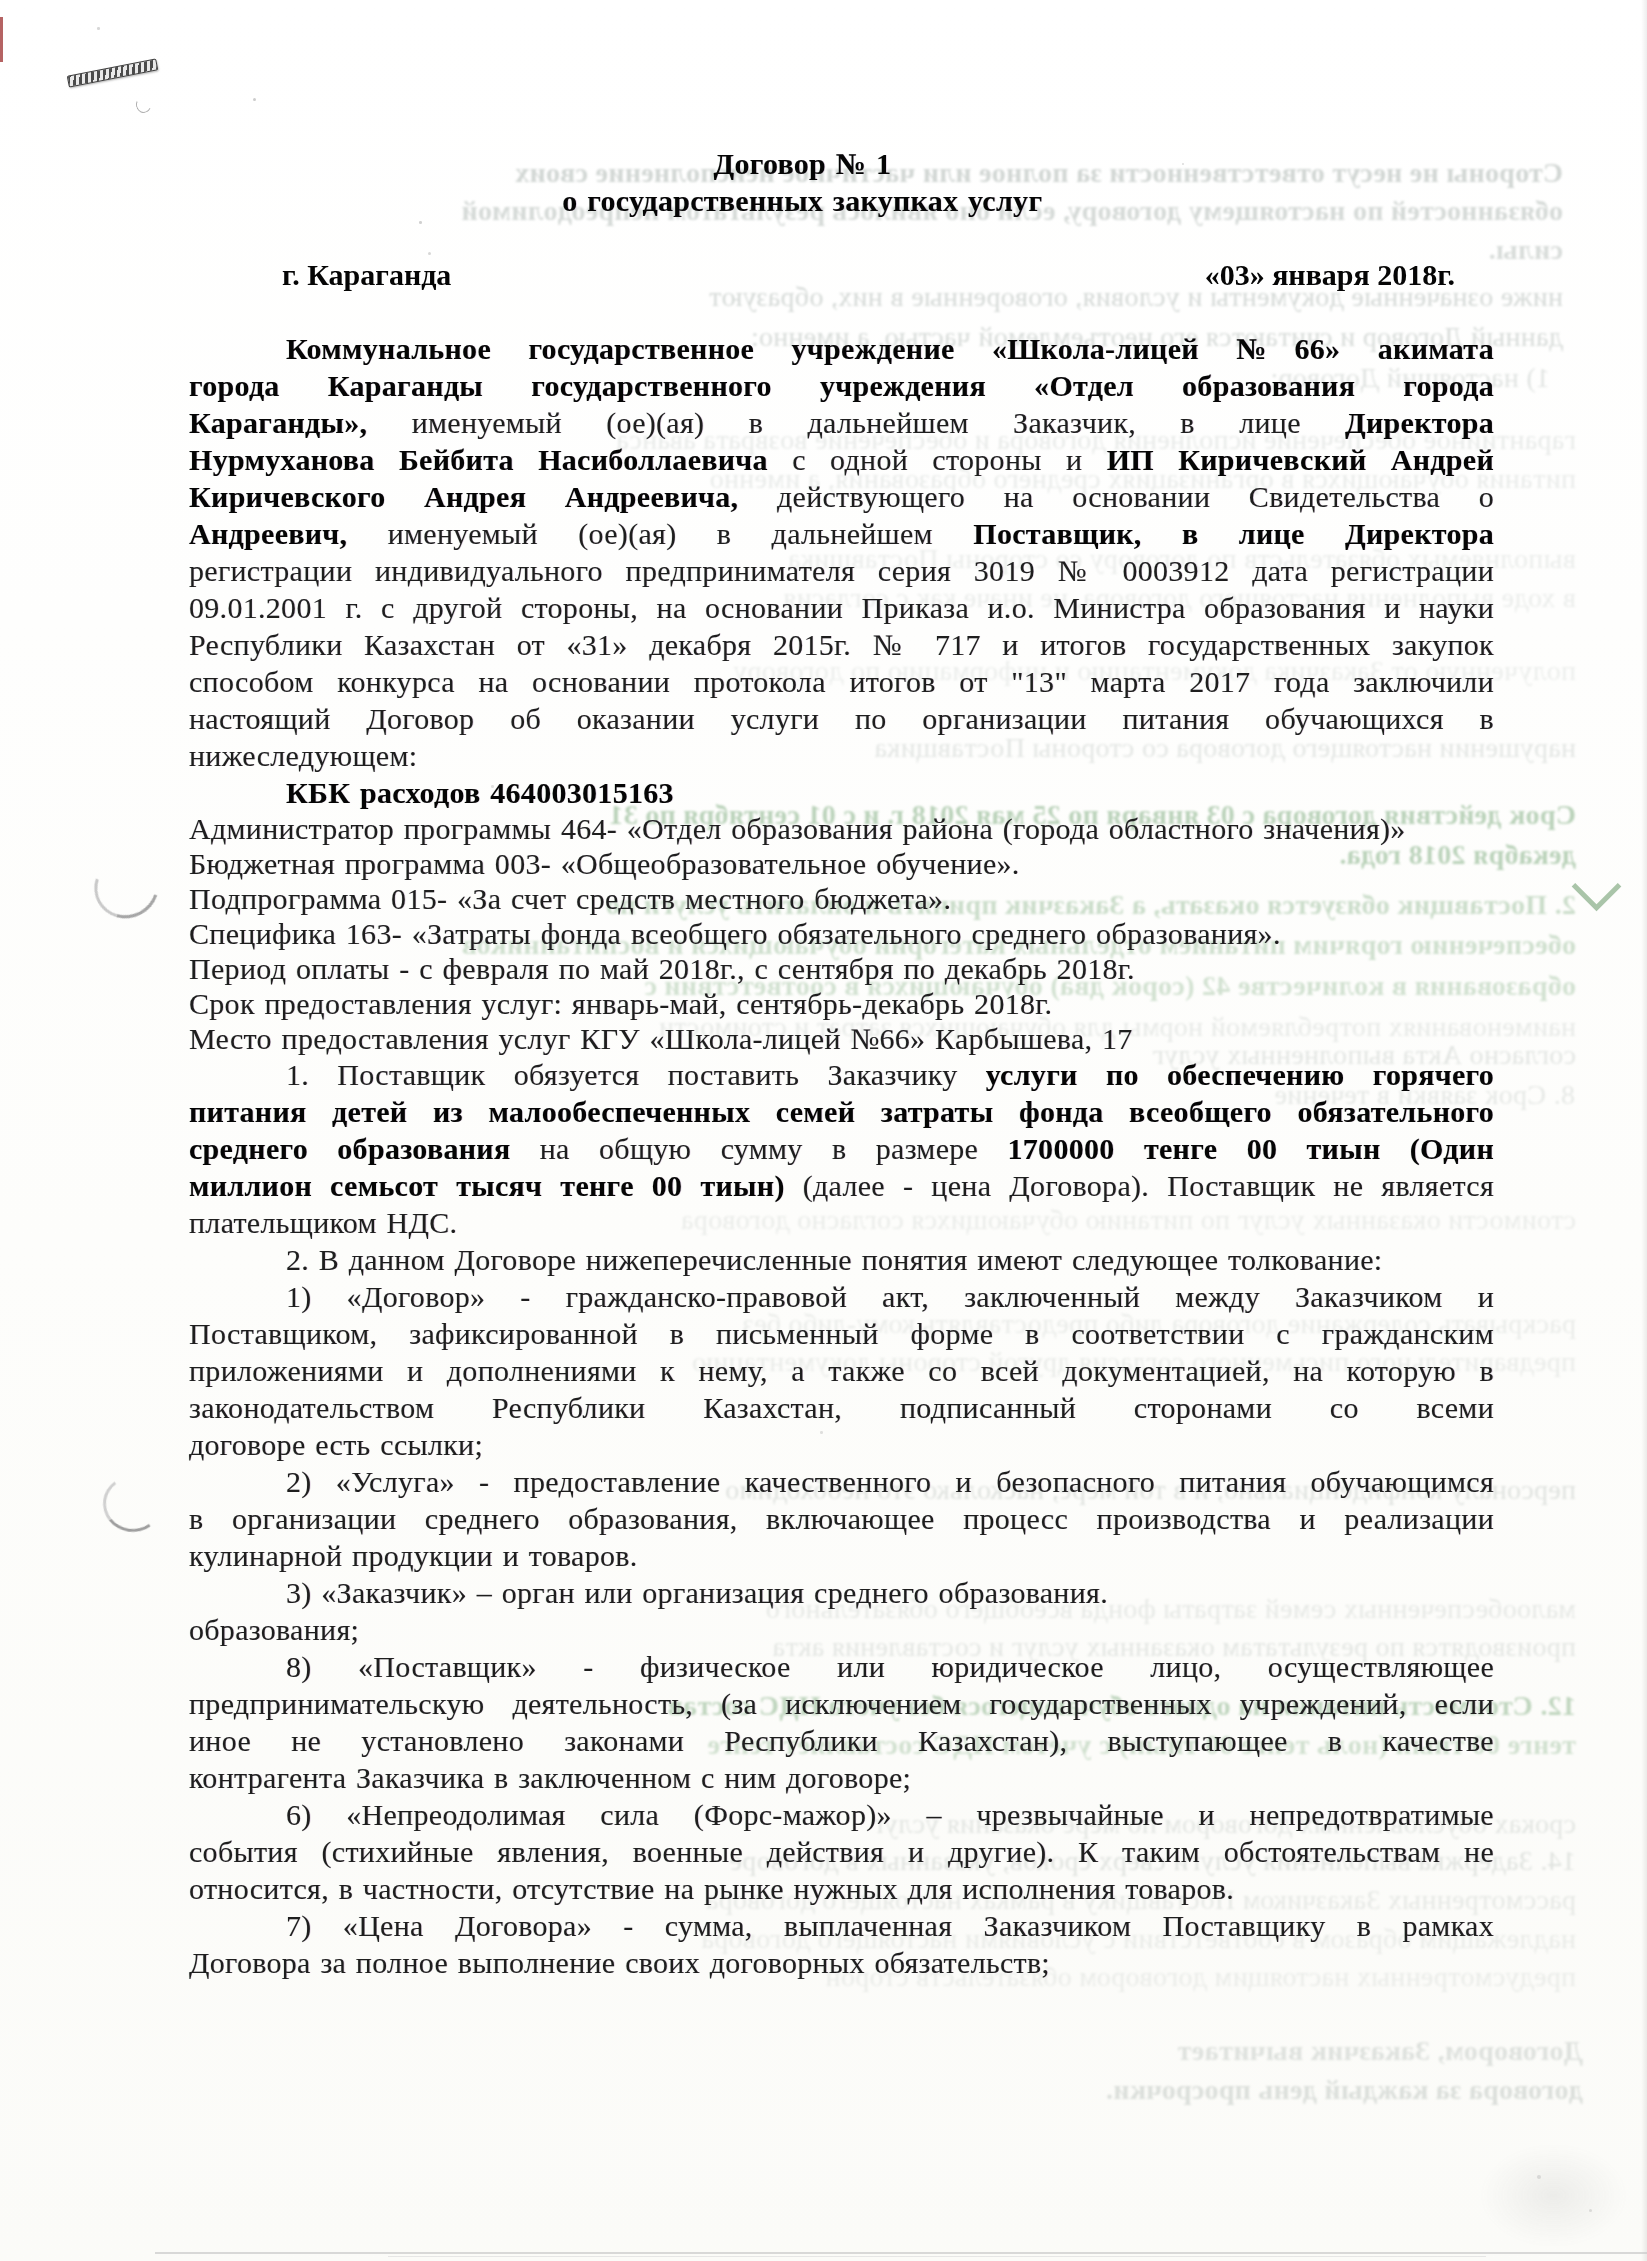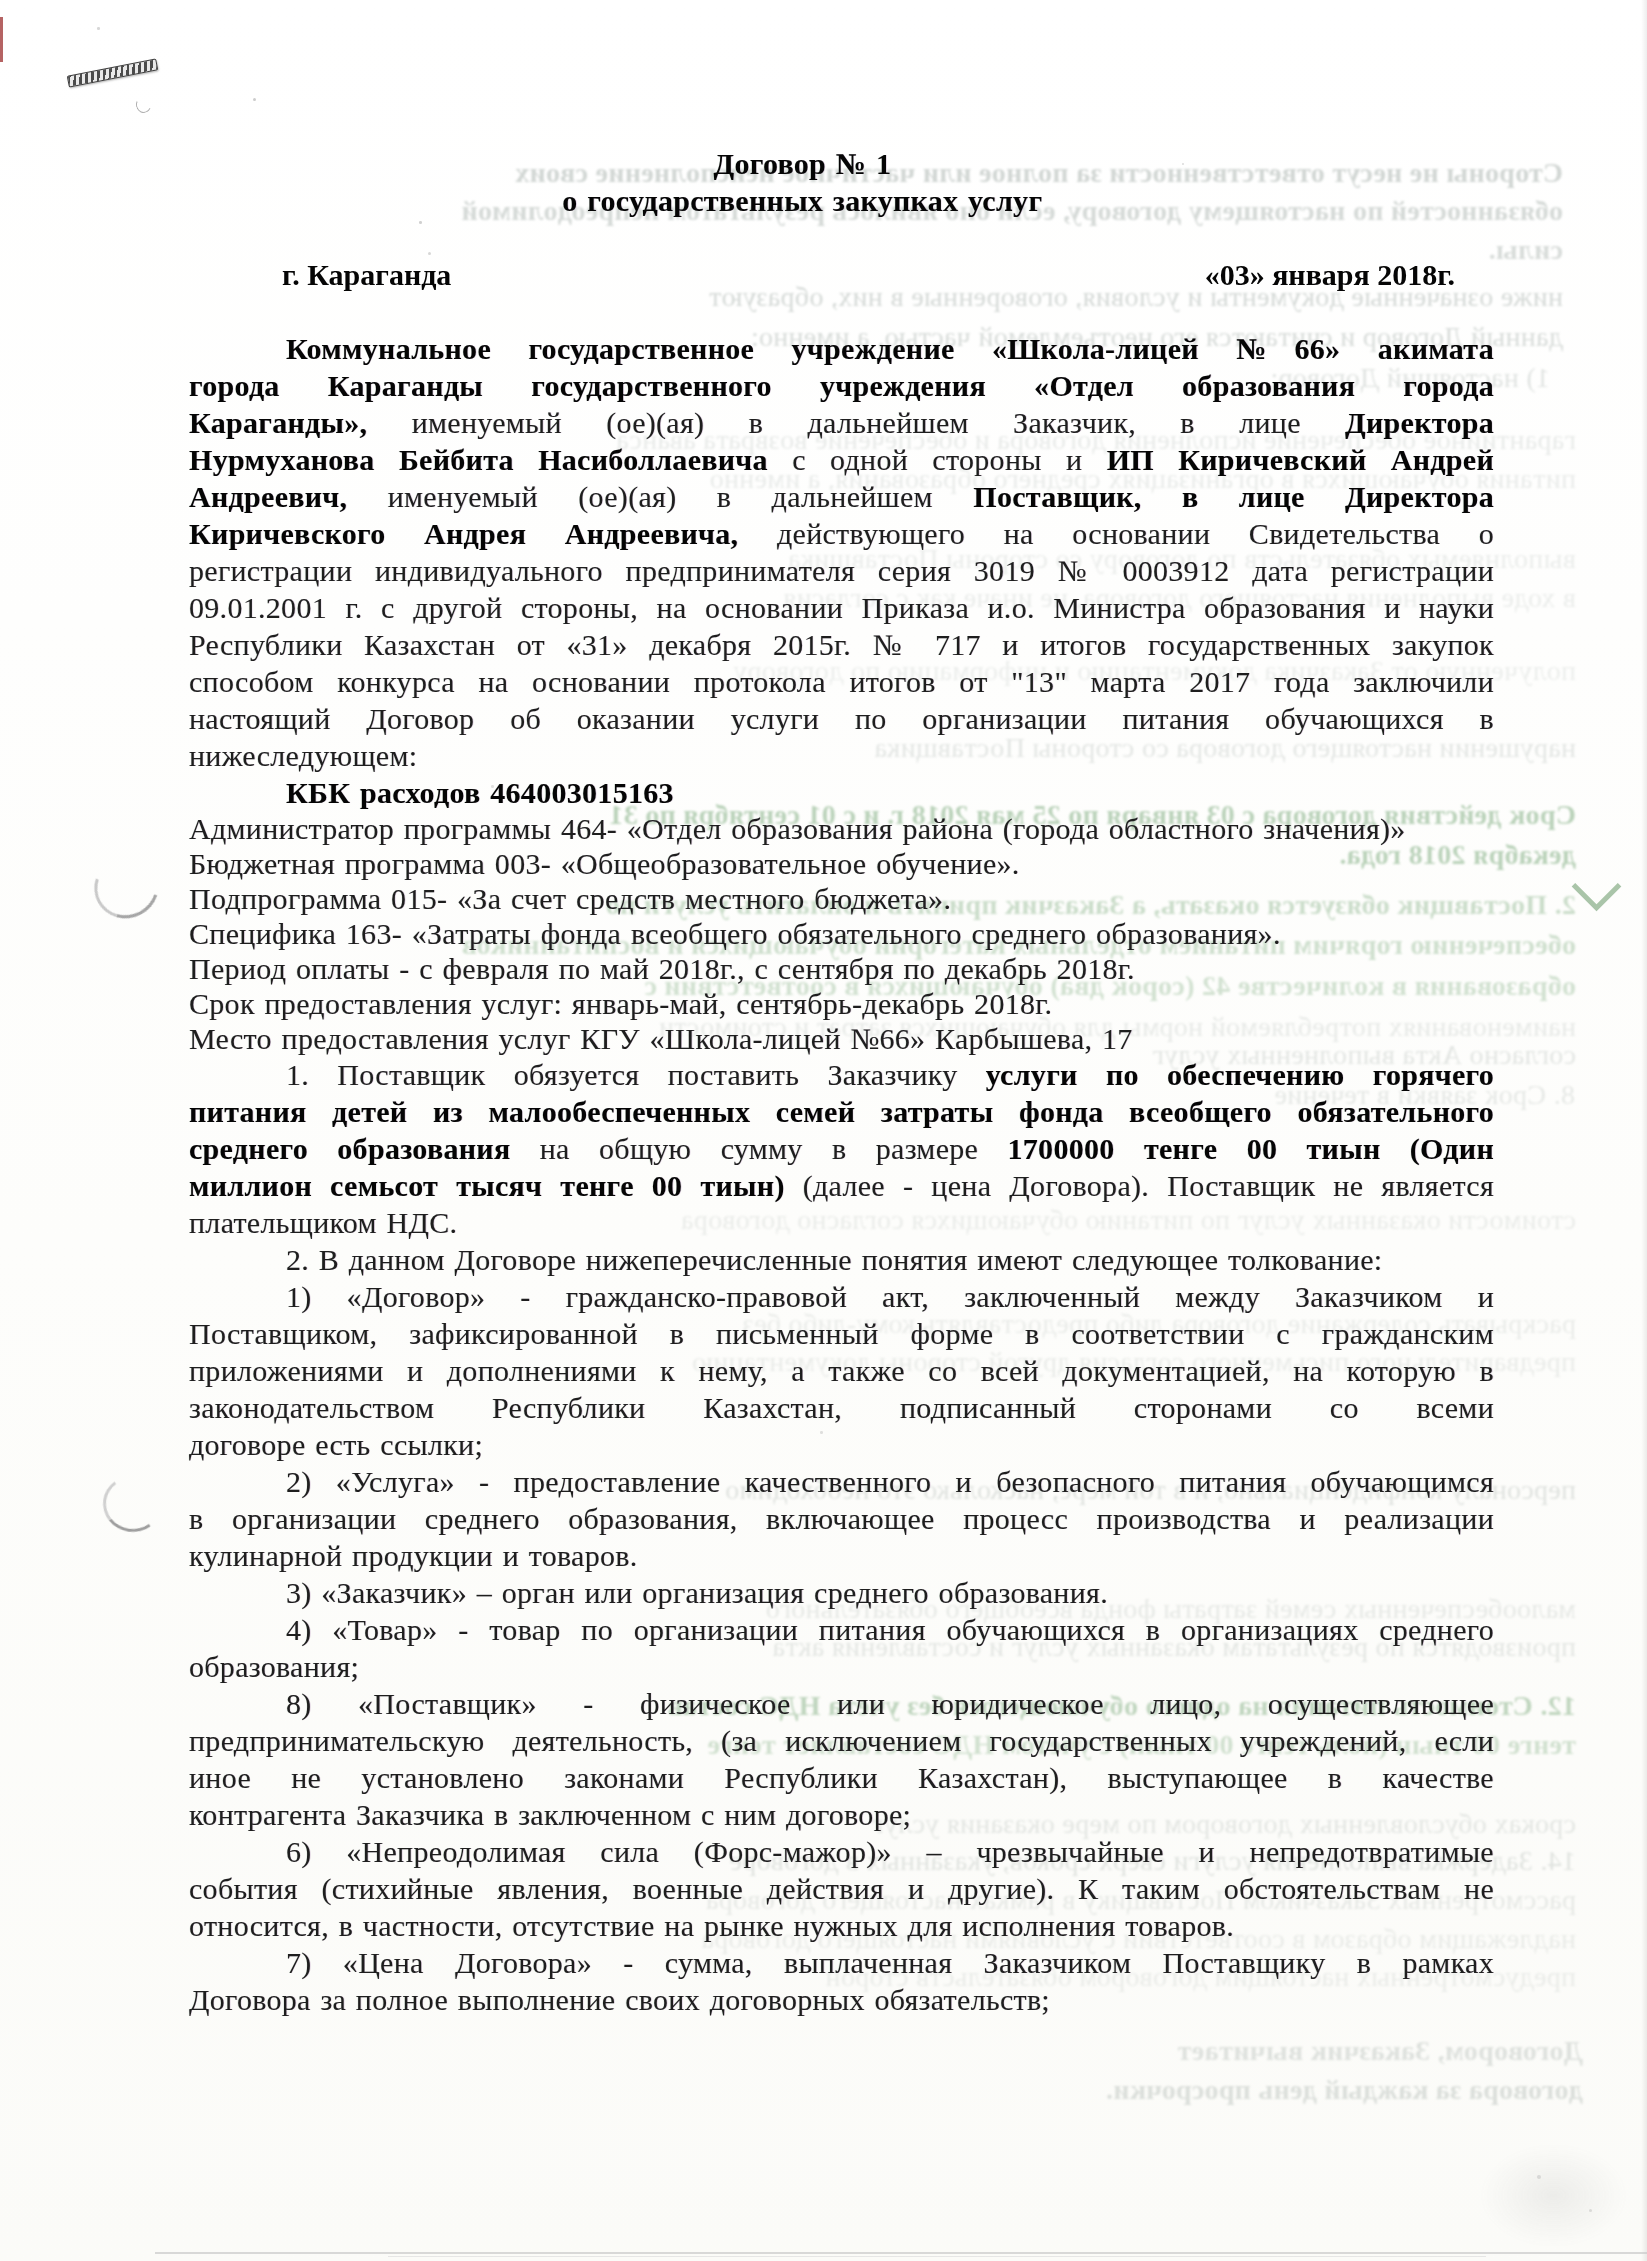--- a/index.html
+++ b/index.html
@@ -151,22 +151,22 @@
       <div class="cityline">
         <span class="city">г. Караганда</span>
         <span class="date">«03» января 2018г.</span>
       </div>
       <div style="height: 37px;"></div>
       <div class="block">
         <div class="line jl ind"><b>Коммунальное государственное учреждение «Школа-лицей №66» акимата</b></div>
         <div class="line jl"><b>города Караганды государственного учреждения «Отдел образования города</b></div>
         <div class="line jl"><b>Караганды»,</b><span> именуемый (ое)(ая) в дальнейшем Заказчик, в лице </span><b>Директора</b></div>
         <div class="line jl"><b>Нурмуханова Бейбита Насиболлаевича</b><span> с одной стороны и </span><b>ИП Киричевский Андрей</b></div>
+        <div class="line jl"><b>Киричевского Андрея Андреевича,</b><span> действующего на основании Свидетельства о</span></div>
         <div class="line jl"><b>Андреевич,</b><span> именуемый (ое)(ая) в дальнейшем </span><b>Поставщик,</b><span> </span><b>в лице Директора</b></div>
-        <div class="line jl"><b>Киричевского Андрея Андреевича,</b><span> действующего на основании Свидетельства о</span></div>
         <div class="line jl"><span>регистрации индивидуального предпринимателя  серия 3019 № 0003912 дата регистрации</span></div>
         <div class="line jl"><span>09.01.2001 г. с другой стороны, на основании Приказа и.о. Министра образования и науки</span></div>
         <div class="line jl"><span>Республики Казахстан от «31» декабря 2015г. № 717 и итогов государственных закупок</span></div>
         <div class="line jl"><span>способом  конкурса на основании протокола итогов от "13" марта 2017 года заключили</span></div>
         <div class="line jl"><span>настоящий Договор об оказании услуги по организации питания обучающихся в</span></div>
         <div class="line ll"><span>нижеследующем:</span></div>
       </div>
       <div class="block">
         <div class="line ll ind"><b>КБК расходов 464003015163</b></div>
       </div>
@@ -198,21 +198,20 @@
       </div>
       <div class="block">
         <div class="line jl ind"><span>2) «Услуга» - предоставление качественного и безопасного питания обучающимся</span></div>
         <div class="line jl"><span>в организации среднего образования, включающее процесс производства и реализации</span></div>
         <div class="line ll"><span>кулинарной продукции и товаров.</span></div>
       </div>
       <div class="block">
         <div class="line ll ind"><span>3) «Заказчик» – орган или организация среднего образования.</span></div>
       </div>
       <div class="block">
-        <div class="line jl ind"><span>4) «Товар» - товар по организации питания обучающихся в организациях среднего</span></div>
         <div class="line ll"><span>образования;</span></div>
       </div>
       <div class="block">
         <div class="line jl ind"><span>8) «Поставщик» - физическое или юридическое лицо, осуществляющее</span></div>
         <div class="line jl"><span>предпринимательскую деятельность, (за исключением государственных учреждений, если</span></div>
         <div class="line jl"><span>иное не установлено законами Республики Казахстан), выступающее в качестве</span></div>
         <div class="line ll"><span>контрагента Заказчика в заключенном с ним договоре;</span></div>
       </div>
       <div class="block">
         <div class="line jl ind"><span>6) «Непреодолимая сила (Форс-мажор)» – чрезвычайные и непредотвратимые</span></div>

